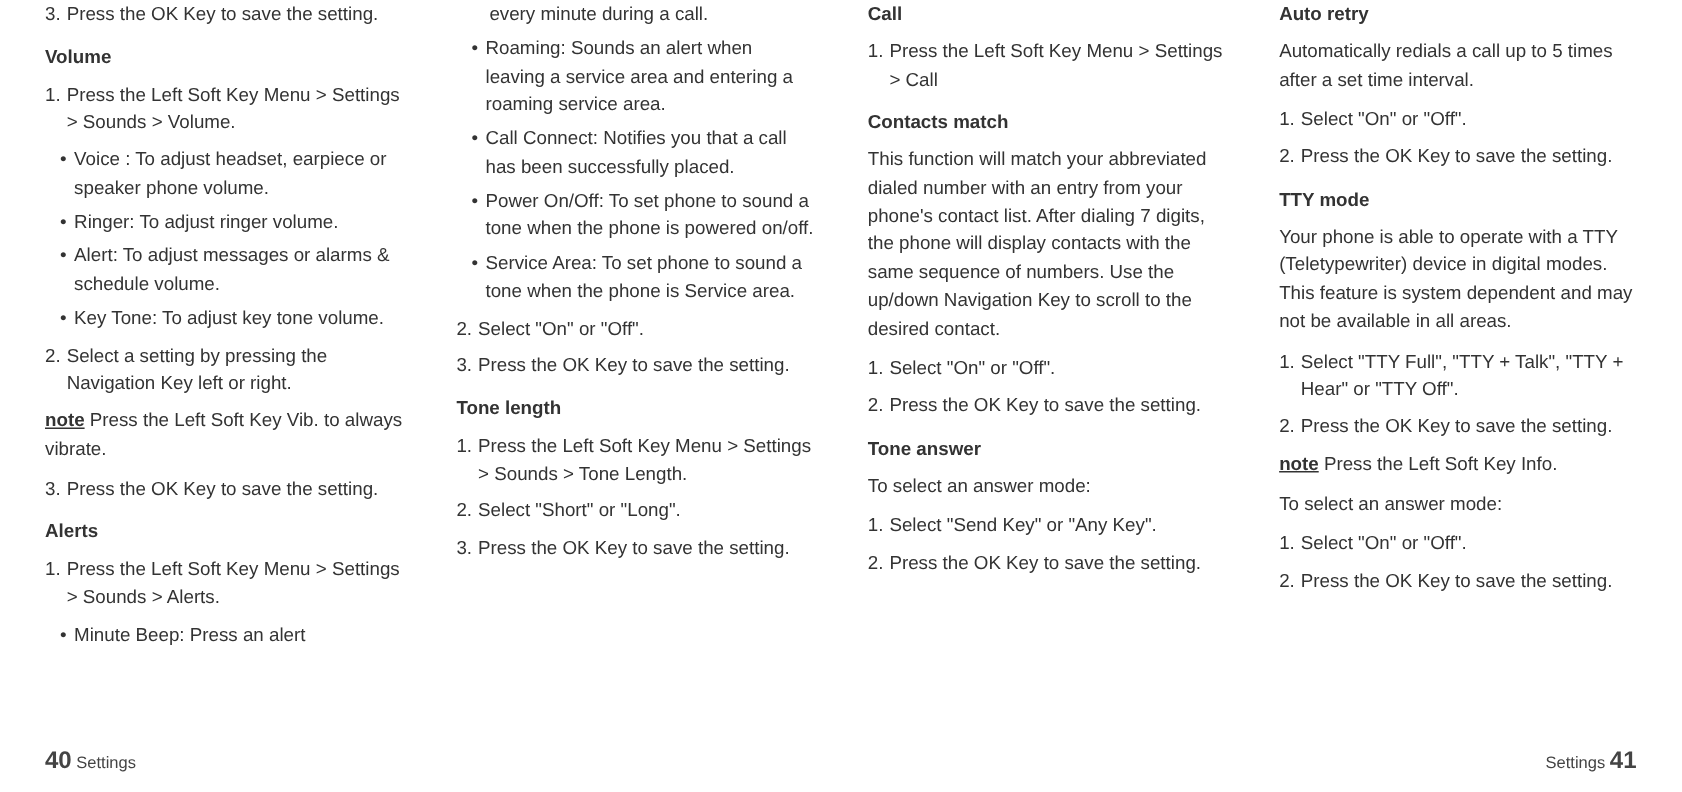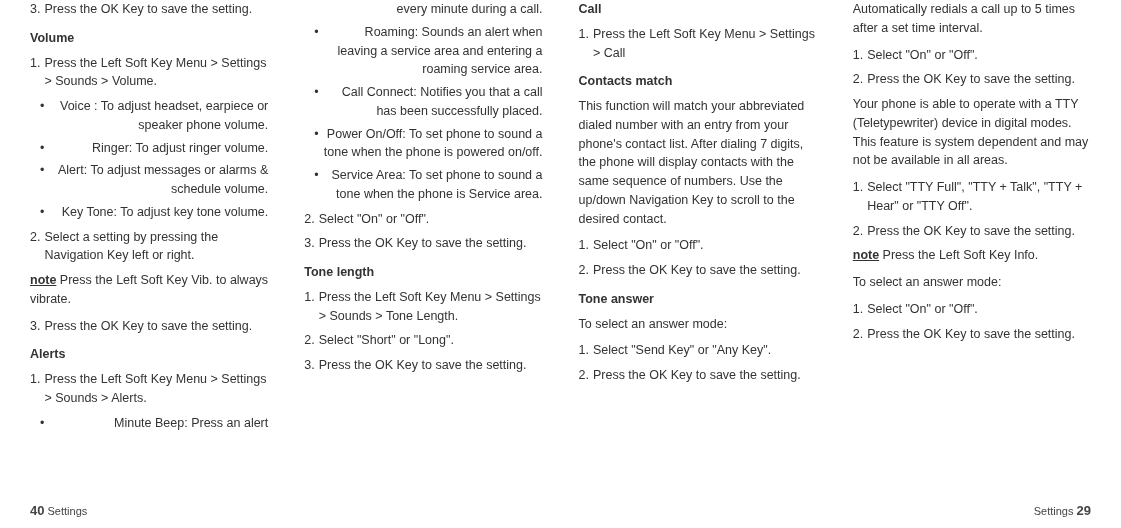--- a/index.html
+++ b/index.html
@@ -46,21 +46,20 @@
       flex: 0 0 auto;
       margin-right: 4px;
     }
     .step-body {
       flex: 1;
     }
     .bullet {
       display: flex;
       margin-bottom: 4px;
       margin-left: 10px;
-      text-align: right;
     }
     .bullet-mark {
       flex: 0 0 auto;
       margin-right: 5px;
     }
     .bullet-body {
       flex: 1;
     }
     .note {
       text-decoration: underline;
@@ -76,21 +75,21 @@
       font-size: 11px;
       color: #444;
     }
     .footer-left {
       left: 30px;
     }
     .footer-right {
       right: 30px;
     }
     .page-num {
-      font-size: 13px;
+      font-size: 16px;
       font-weight: bold;
     }
   </style>
 </head>
 <body>
 
 <div class="columns">
 
   <div class="col">
     <div class="step">
@@ -220,31 +219,33 @@
       <span class="step-num">1.</span>
       <span class="step-body">Select "Send Key" or "Any Key".</span>
     </div>
     <div class="step">
       <span class="step-num">2.</span>
       <span class="step-body">Press the OK Key to save the setting.</span>
     </div>
   </div>
 
   <div class="col">
+    <div class="section-heading first">Auto retry</div>
     <div class="para">Automatically redials a call up to 5 times after a set time interval.</div>
 
     <div class="step">
       <span class="step-num">1.</span>
       <span class="step-body">Select "On" or "Off".</span>
     </div>
     <div class="step">
       <span class="step-num">2.</span>
       <span class="step-body">Press the OK Key to save the setting.</span>
     </div>
 
+    <div class="section-heading">TTY mode</div>
     <div class="para">Your phone is able to operate with a TTY (Teletypewriter) device in digital modes. This feature is system dependent and may not be available in all areas.</div>
 
     <div class="step">
       <span class="step-num">1.</span>
       <span class="step-body">Select "TTY Full", "TTY + Talk", "TTY + Hear" or "TTY Off".</span>
     </div>
     <div class="step">
       <span class="step-num">2.</span>
       <span class="step-body">Press the OK Key to save the setting.</span>
     </div>
@@ -264,14 +265,14 @@
   </div>
 </div>
 
 <div class="footer footer-left">
   <span class="page-num">40</span>
   <span>Settings</span>
 </div>
 
 <div class="footer footer-right">
   <span>Settings</span>
-  <span class="page-num">29</span>
+  <span class="page-num">41</span>
 </div>
 
 </body></html>

